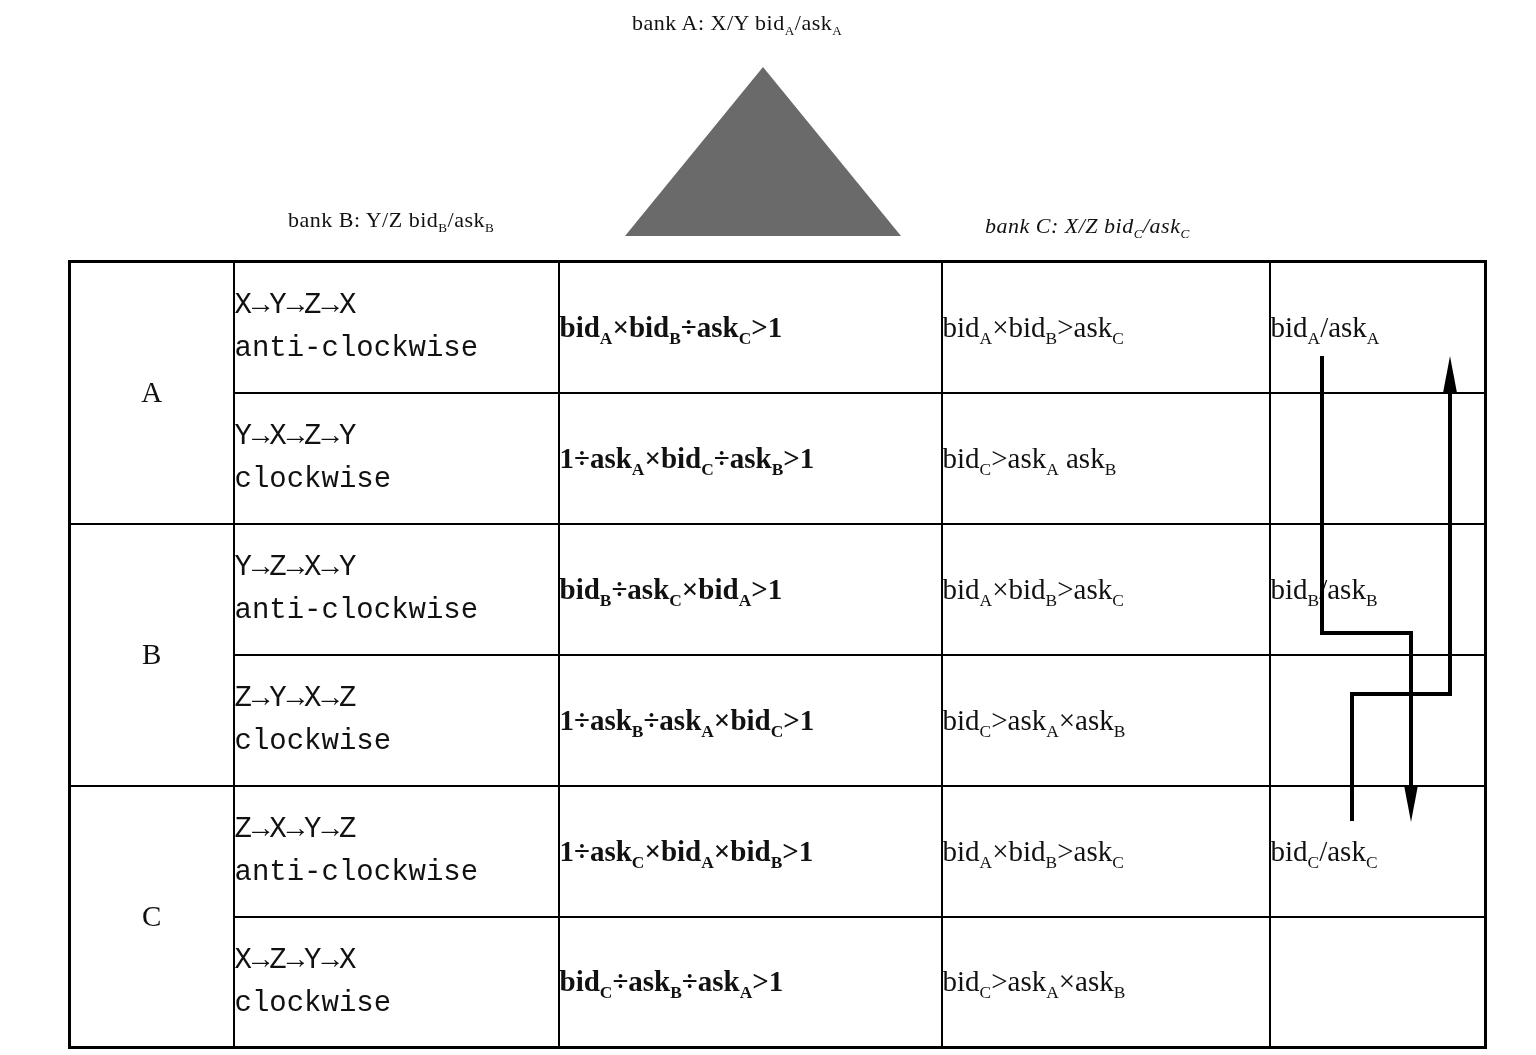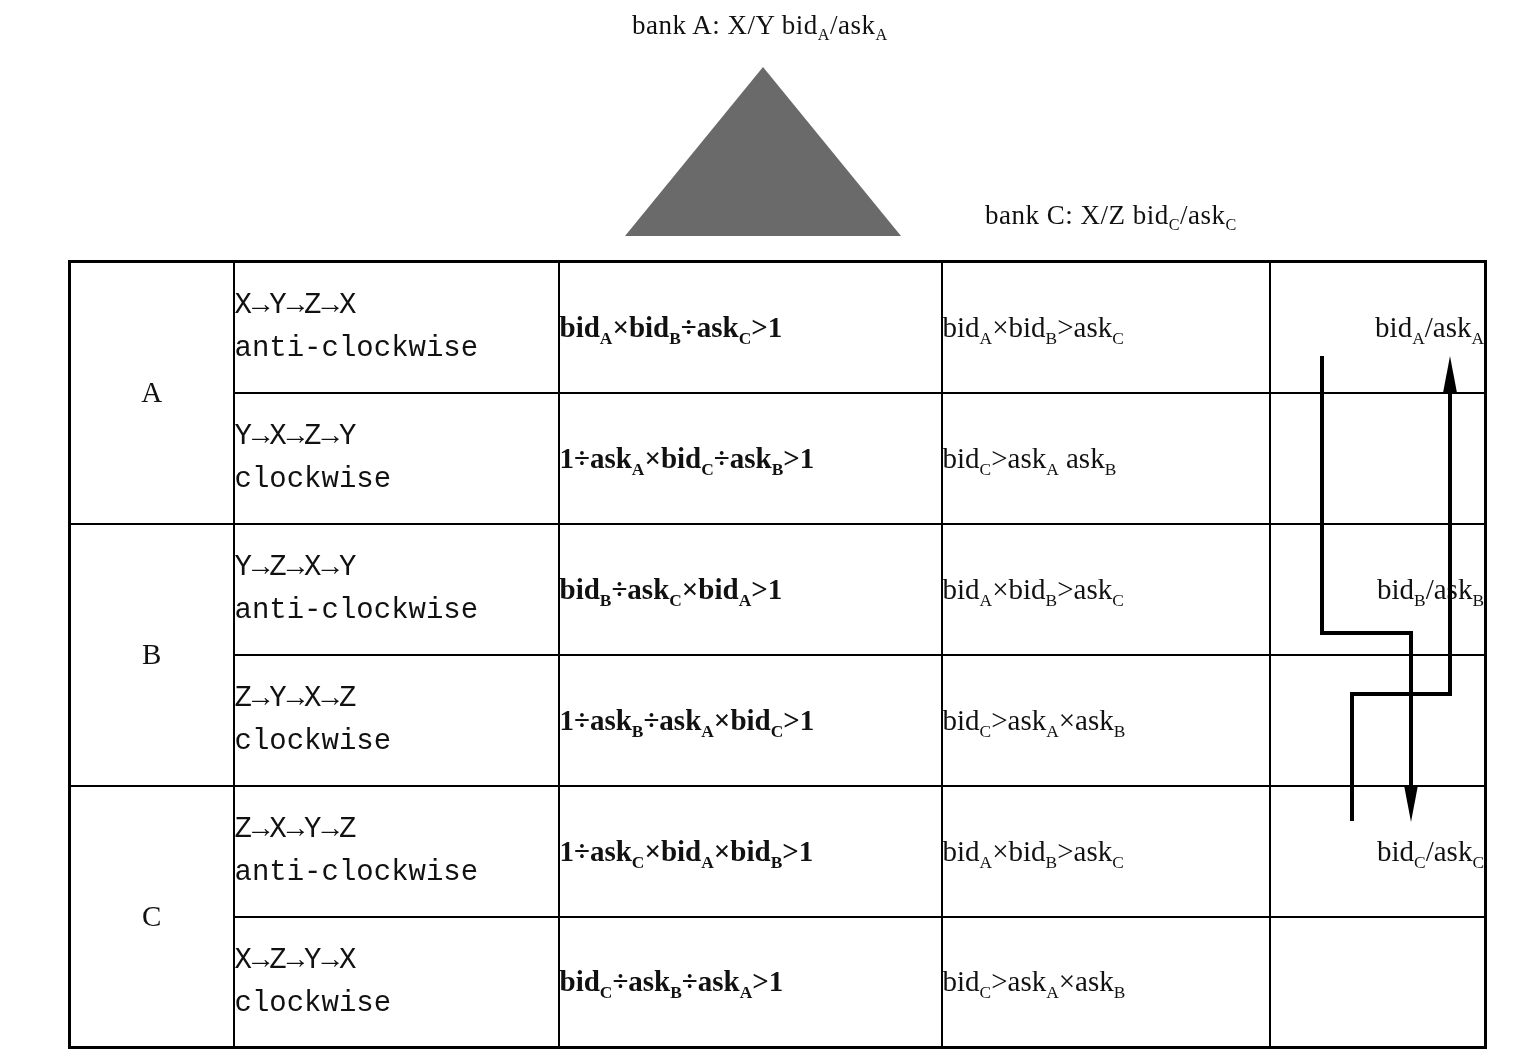--- a/index.html
+++ b/index.html
@@ -6,27 +6,27 @@
   .stage{
     position:relative;
     width:1536px;height:1055px;
     background:#ffffff;
     font-family:"Liberation Serif","DejaVu Serif",serif;
     color:#111;
     overflow:hidden;
   }
   .bank-label{
     position:absolute;
-    font-size:27px;
+    font-size:22px;
     white-space:nowrap;
     letter-spacing:0.5px;
   }
   .bank-a{left:632px;top:10px;}
   .bank-b{left:288px;top:207px;}
-  .bank-c{left:985px;top:200px;}
+  .bank-c{left:985px;top:213px;font-style:italic;}
   .triangle{
     position:absolute;
     left:625px;top:67px;
     width:0;height:0;
     border-left:138px solid transparent;
     border-right:138px solid transparent;
     border-bottom:169px solid #6a6a6a;
   }
   table.arb{
     position:absolute;
@@ -43,34 +43,35 @@
     padding:0;
     overflow:hidden;
   }
   table.arb tr{height:131px;}
   td.bankcol{text-align:center;font-size:31px;}
   td.cyclecol{padding-left:25px;font-family:Liberation Mono, monospace;}
   .cycle-line{line-height:1.0;margin-bottom:14px;}
   .dir-line{line-height:1.0;}
   td.formulacol{padding-left:22px;font-weight:bold;}
   td.condcol{padding-left:22px;}
-  td.ratecol{text-align:right;}
+  td.ratecol{text-align:left;}
   sub{font-size:60%;line-height:0;}
   .arrow-overlay{
     position:absolute;left:0;top:0;
     width:1536px;height:1055px;
     pointer-events:none;
   }
 </style>
 </head>
 <body>
 
 <div class="stage">
 
   <div class="bank-label bank-a">bank A: X/Y bid<sub>A</sub>/ask<sub>A</sub></div>
+  <div class="bank-label bank-b">bank B: Y/Z bid<sub>B</sub>/ask<sub>B</sub></div>
   <div class="bank-label bank-c">bank C: X/Z bid<sub>C</sub>/ask<sub>C</sub></div>
 
   <div class="triangle"></div>
 
   <table class="arb">
     <colgroup>
       <col style="width:164px">
       <col style="width:325px">
       <col style="width:383px">
       <col style="width:328px">

